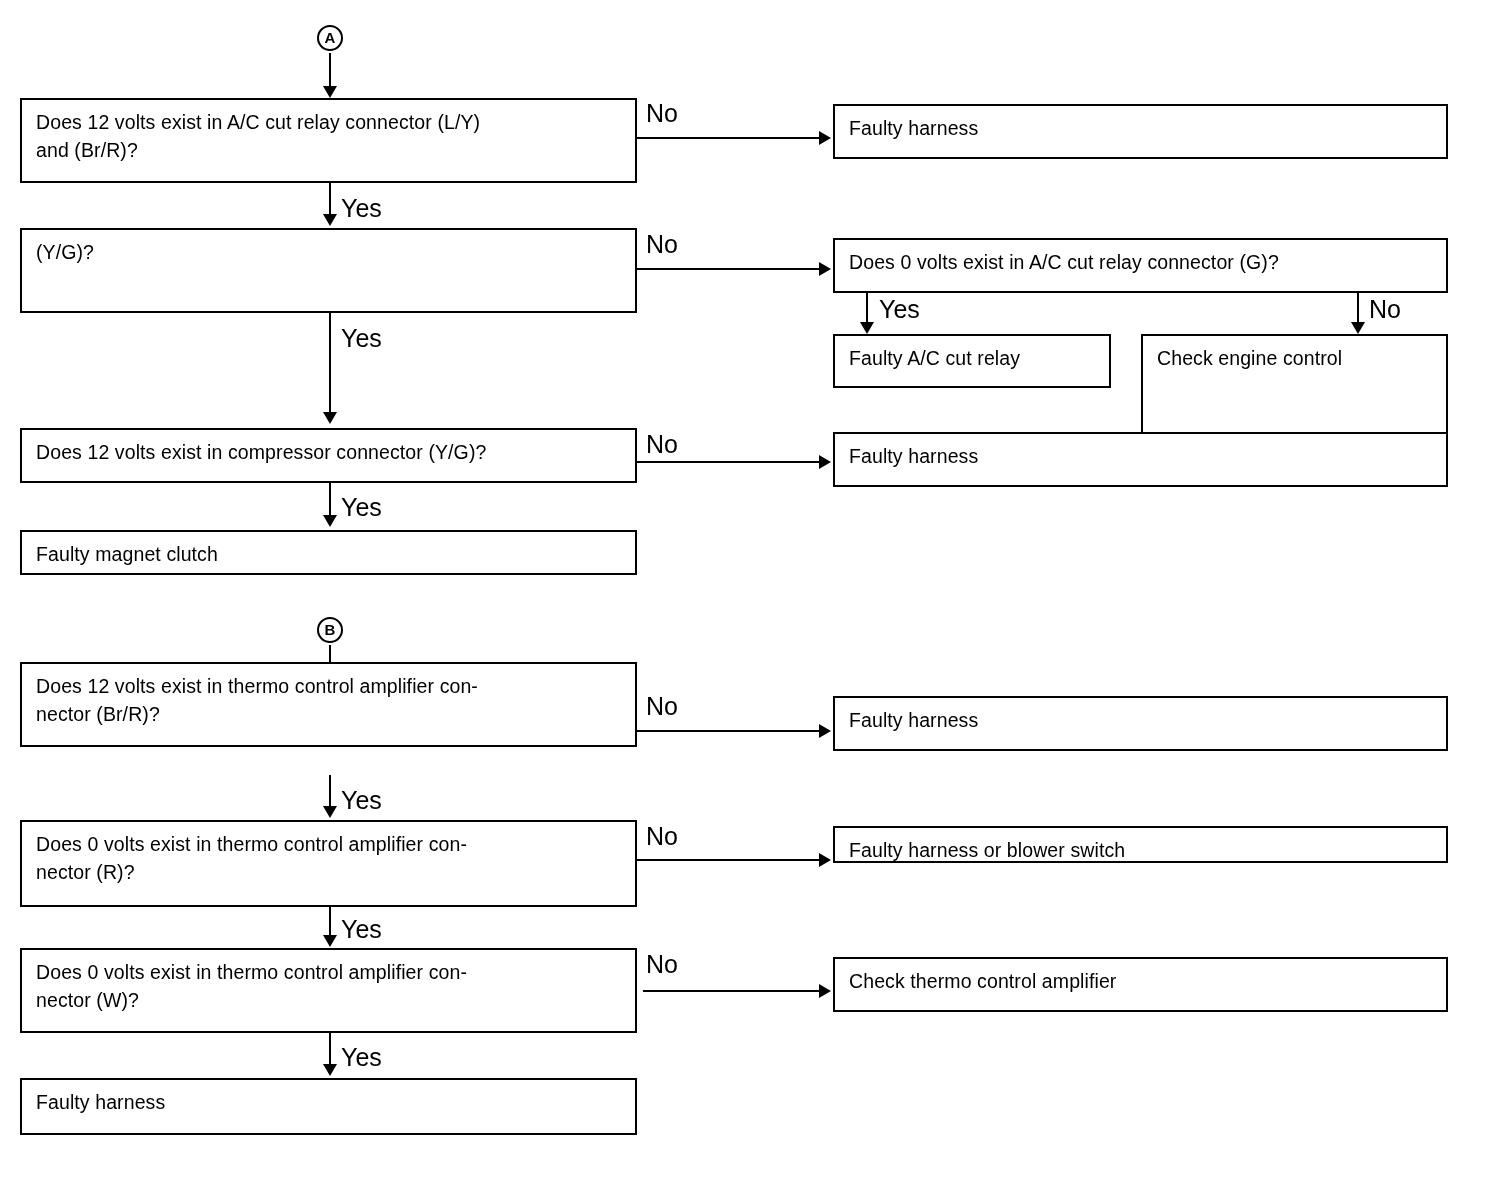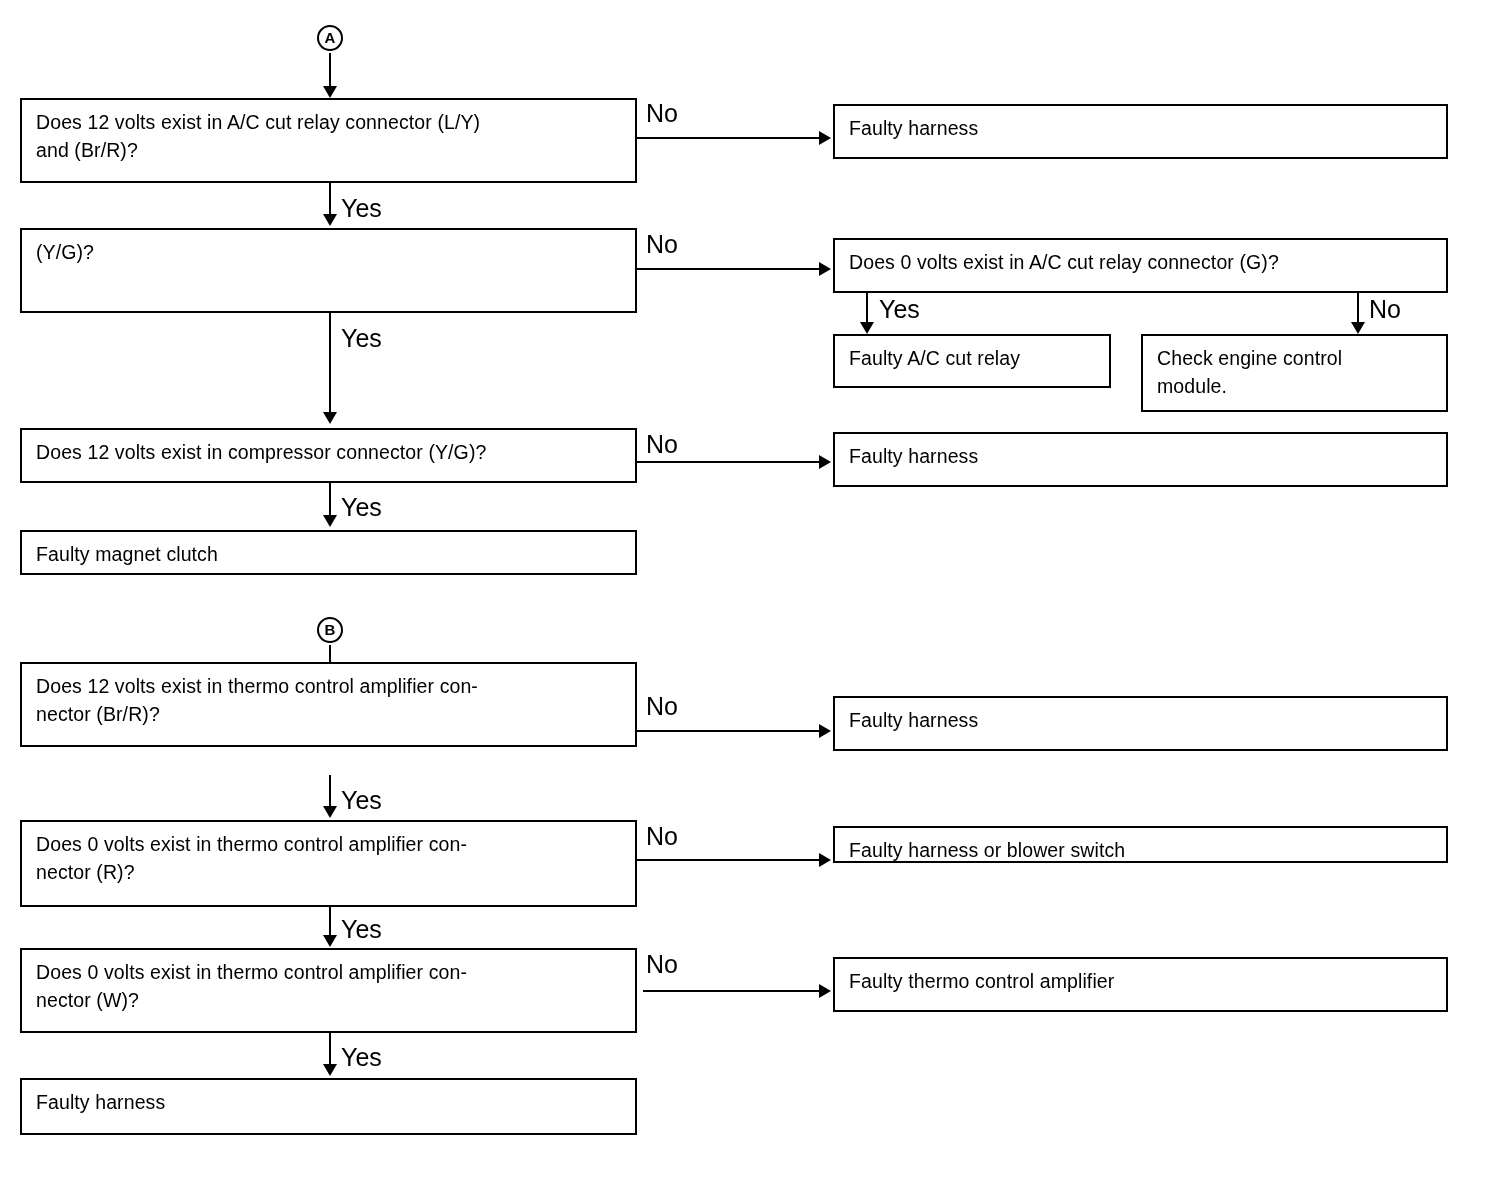--- a/index.html
+++ b/index.html
@@ -123,23 +123,22 @@
   <div class="vline" style="left:866px; top:293px; height:32px;"></div>
   <div class="arrow-down" style="left:860px; top:322px;"></div>
   <div class="blabel" style="left:879px; top:297px;">Yes</div>
   <div class="box" style="left:833px; top:334px; width:278px; height:54px;">
     <span class="ln">Faulty A/C cut relay</span>
   </div>
 
   <div class="vline" style="left:1357px; top:293px; height:32px;"></div>
   <div class="arrow-down" style="left:1351px; top:322px;"></div>
   <div class="blabel" style="left:1369px; top:297px;">No</div>
-  <div class="box" style="left:1141px; top:334px; width:307px; height:78px;">
+  <div class="box" style="left:1141px; top:334px; width:307px; height:100px;">
     <span class="ln">Check engine control</span>
-    <span class="ln">module.</span>
   </div>
 
   <div class="vline" style="left:329px; top:313px; height:100px;"></div>
   <div class="arrow-down" style="left:323px; top:412px;"></div>
   <div class="blabel" style="left:341px; top:326px;">Yes</div>
 
   <div class="box" style="left:20px; top:428px; width:617px; height:55px;">
     <span class="ln">Does 12 volts exist in compressor connector (Y/G)?</span>
   </div>
 
@@ -196,21 +195,21 @@
 
   <div class="box" style="left:20px; top:948px; width:617px; height:85px;">
     <span class="ln">Does 0 volts exist in thermo control amplifier con-</span>
     <span class="ln">nector (W)?</span>
   </div>
 
   <div class="blabel" style="left:646px; top:952px;">No</div>
   <div class="hline" style="left:643px; top:990px; width:178px;"></div>
   <div class="arrow-right" style="left:819px; top:984px;"></div>
   <div class="box" style="left:833px; top:957px; width:615px; height:55px;">
-    <span class="ln">Faulty thermo control amplifier</span>
+    <span class="ln">Check thermo control amplifier</span>
   </div>
 
   <div class="vline" style="left:329px; top:1033px; height:33px;"></div>
   <div class="arrow-down" style="left:323px; top:1064px;"></div>
   <div class="blabel" style="left:341px; top:1045px;">Yes</div>
 
   <div class="box" style="left:20px; top:1078px; width:617px; height:57px;">
     <span class="ln">Faulty harness</span>
   </div>
 

